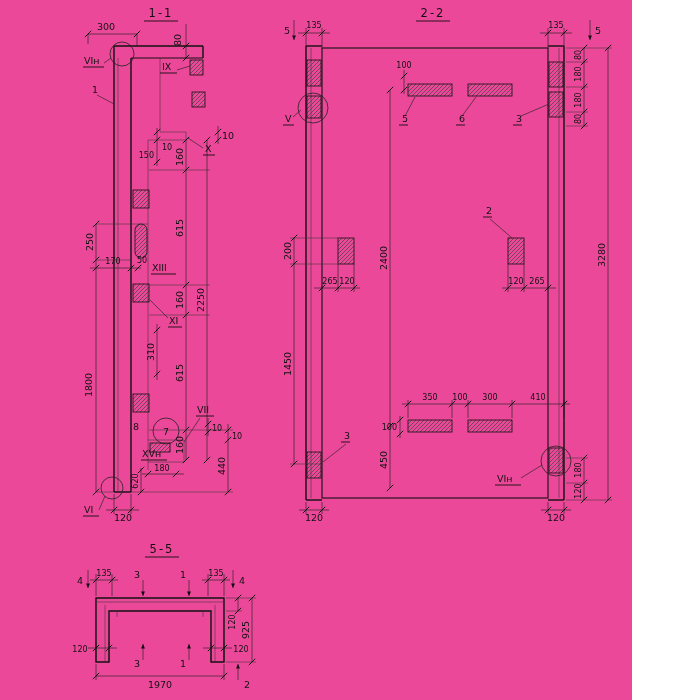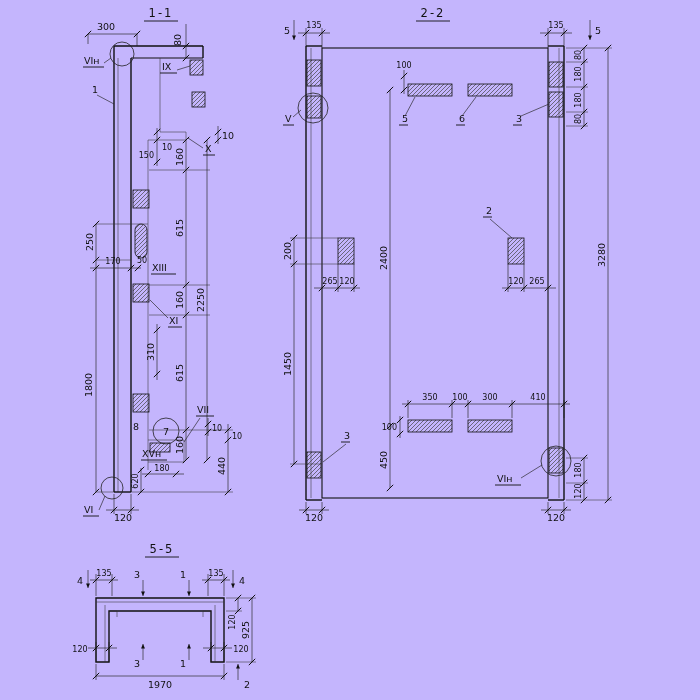--- a/index.html
+++ b/index.html
@@ -1,16 +1,16 @@
 <!DOCTYPE html>
 <html><head>
 <meta charset="utf-8">
 <style>
   html,body{margin:0;padding:0;background:#fff;}
-  .sheet{width:700px;height:700px;background:#c4b5fd;position:relative;overflow:hidden;
+  .sheet{width:632px;height:700px;background:#ec4899;position:relative;overflow:hidden;
          font-family:"DejaVu Sans",sans-serif;}
   svg{display:block;}
   svg text{font-family:"DejaVu Sans",sans-serif;fill:#111;}
   .t8{font-size:8px;} .t9{font-size:9.5px;} .t11{font-size:11.5px;letter-spacing:2px;}
   .ol{stroke:#111;stroke-width:1.4;fill:none;}
   .ml{stroke:#111;stroke-width:1.1;fill:none;}
   .thin{stroke:#333;stroke-width:.55;fill:none;}
   .diml{stroke:#222;stroke-width:.65;fill:none;}
   .und{stroke:#111;stroke-width:.9;fill:none;}
   .hatch{fill:url(#h);stroke:#111;stroke-width:.8;}

